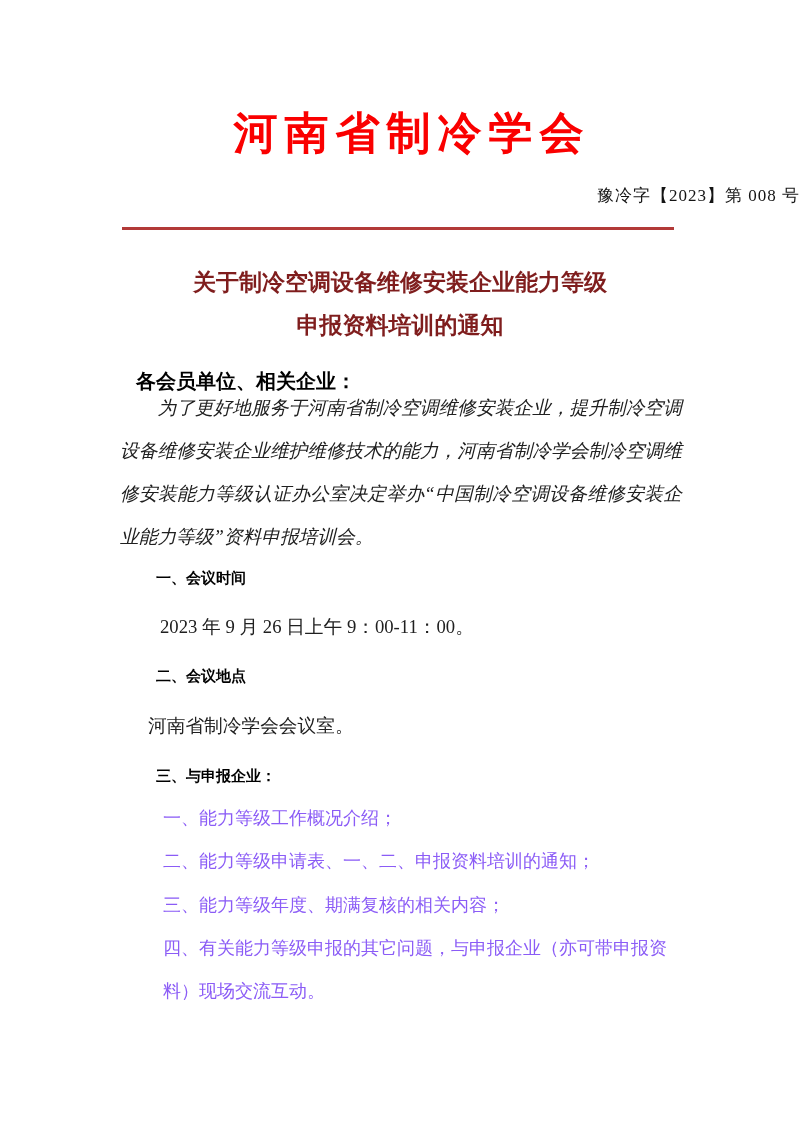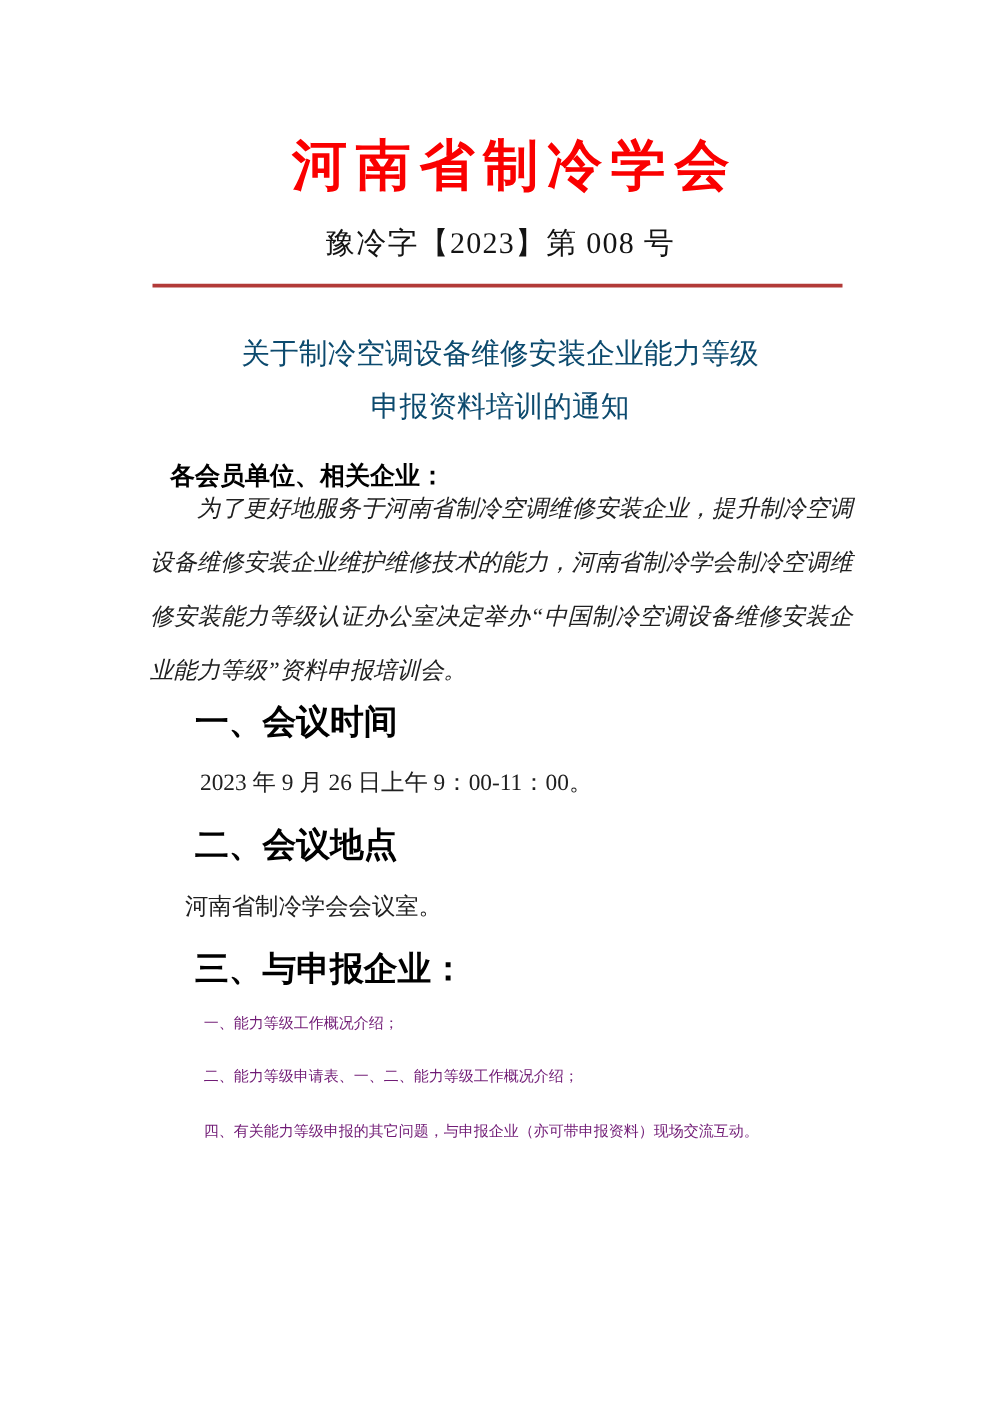--- a/index.html
+++ b/index.html
@@ -23,44 +23,44 @@
     font-size: 44px;
     line-height: 74px;
     letter-spacing: 7px;
     color: #fa0000;
     white-space: nowrap;
   }
   
   .doc-number {
     position: absolute;
     top: 182px; left: 0; width: 100%;
-    text-align: center;
-    font-size: 24px;
+    text-align: right;
+    font-size: 17px;
     line-height: 27px;
     letter-spacing: 1px;
     color: #141414;
   }
   
   .red-rule {
     position: absolute;
     top: 227px; left: 122px;
     width: 552px; height: 3px;
     background: #b23a38;
   }
   
   .doc-title {
     position: absolute;
     top: 261px; left: 0; width: 100%;
     margin: 0;
     text-align: center;
     font-family: "Liberation Sans", sans-serif;
-    font-weight: normal;
+    font-weight: bold;
     font-size: 23px;
     line-height: 43px;
-    color: #0c4a6e;
+    color: #7f1d1d;
   }
   .doc-title .title-line { display: block; }
   
   .salutation {
     position: absolute;
     top: 344px; left: 120px;
     margin: 16px;
     font-family: "Liberation Sans", sans-serif;
     font-weight: bold;
     font-size: 20px;
@@ -80,21 +80,21 @@
     color: #202020;
     font-style: italic;
   }
   
   .section-heading {
     position: absolute;
     left: 156px;
     margin: 0;
     font-family: "Liberation Sans", sans-serif;
     font-weight: bold;
-    font-size: 27px;
+    font-size: 15px;
     line-height: 43px;
     color: #000000;
     white-space: nowrap;
   }
   .heading-1 { top: 556px; }
   .heading-2 { top: 655px; font-family: Liberation Serif, serif; }
   .heading-3 { top: 754px; }
   
   .section-body {
     position: absolute;
@@ -104,23 +104,23 @@
     color: #202020;
     white-space: nowrap;
   }
   .body-time { top: 605px; left: 160px; text-align: center; }
   .body-place { top: 704px; left: 148px; }
   
   .agenda {
     position: absolute;
     top: 797px; left: 163px;
     width: 517px;
-    font-size: 12px;
+    font-size: 18px;
     line-height: 43.3px;
-    color: #701a75;
+    color: #8b5cf6;
   }
   .agenda-item { margin: 0; text-align: left; }
 </style>
 </head>
 <body>
 
 <div class="page">
 
   <h1 class="org-name">河南省制冷学会</h1>
 
@@ -142,17 +142,18 @@
   <p class="section-body body-time">2023 年 9 月 26 日上午 9：00-11：00。</p>
 
   <h3 class="section-heading heading-2">二、会议地点</h3>
 
   <p class="section-body body-place">河南省制冷学会会议室。</p>
 
   <h3 class="section-heading heading-3">三、与申报企业：</h3>
 
   <div class="agenda">
     <p class="agenda-item">一、能力等级工作概况介绍；</p>
-    <p class="agenda-item">二、能力等级申请表、一、二、能力等级工作概况介绍；</p>
+    <p class="agenda-item">二、能力等级申请表、一、二、申报资料培训的通知；</p>
+    <p class="agenda-item">三、能力等级年度、期满复核的相关内容；</p>
     <p class="agenda-item">四、有关能力等级申报的其它问题，与申报企业（亦可带申报资料）现场交流互动。</p>
   </div>
 
 </div>
 
 </body></html>

